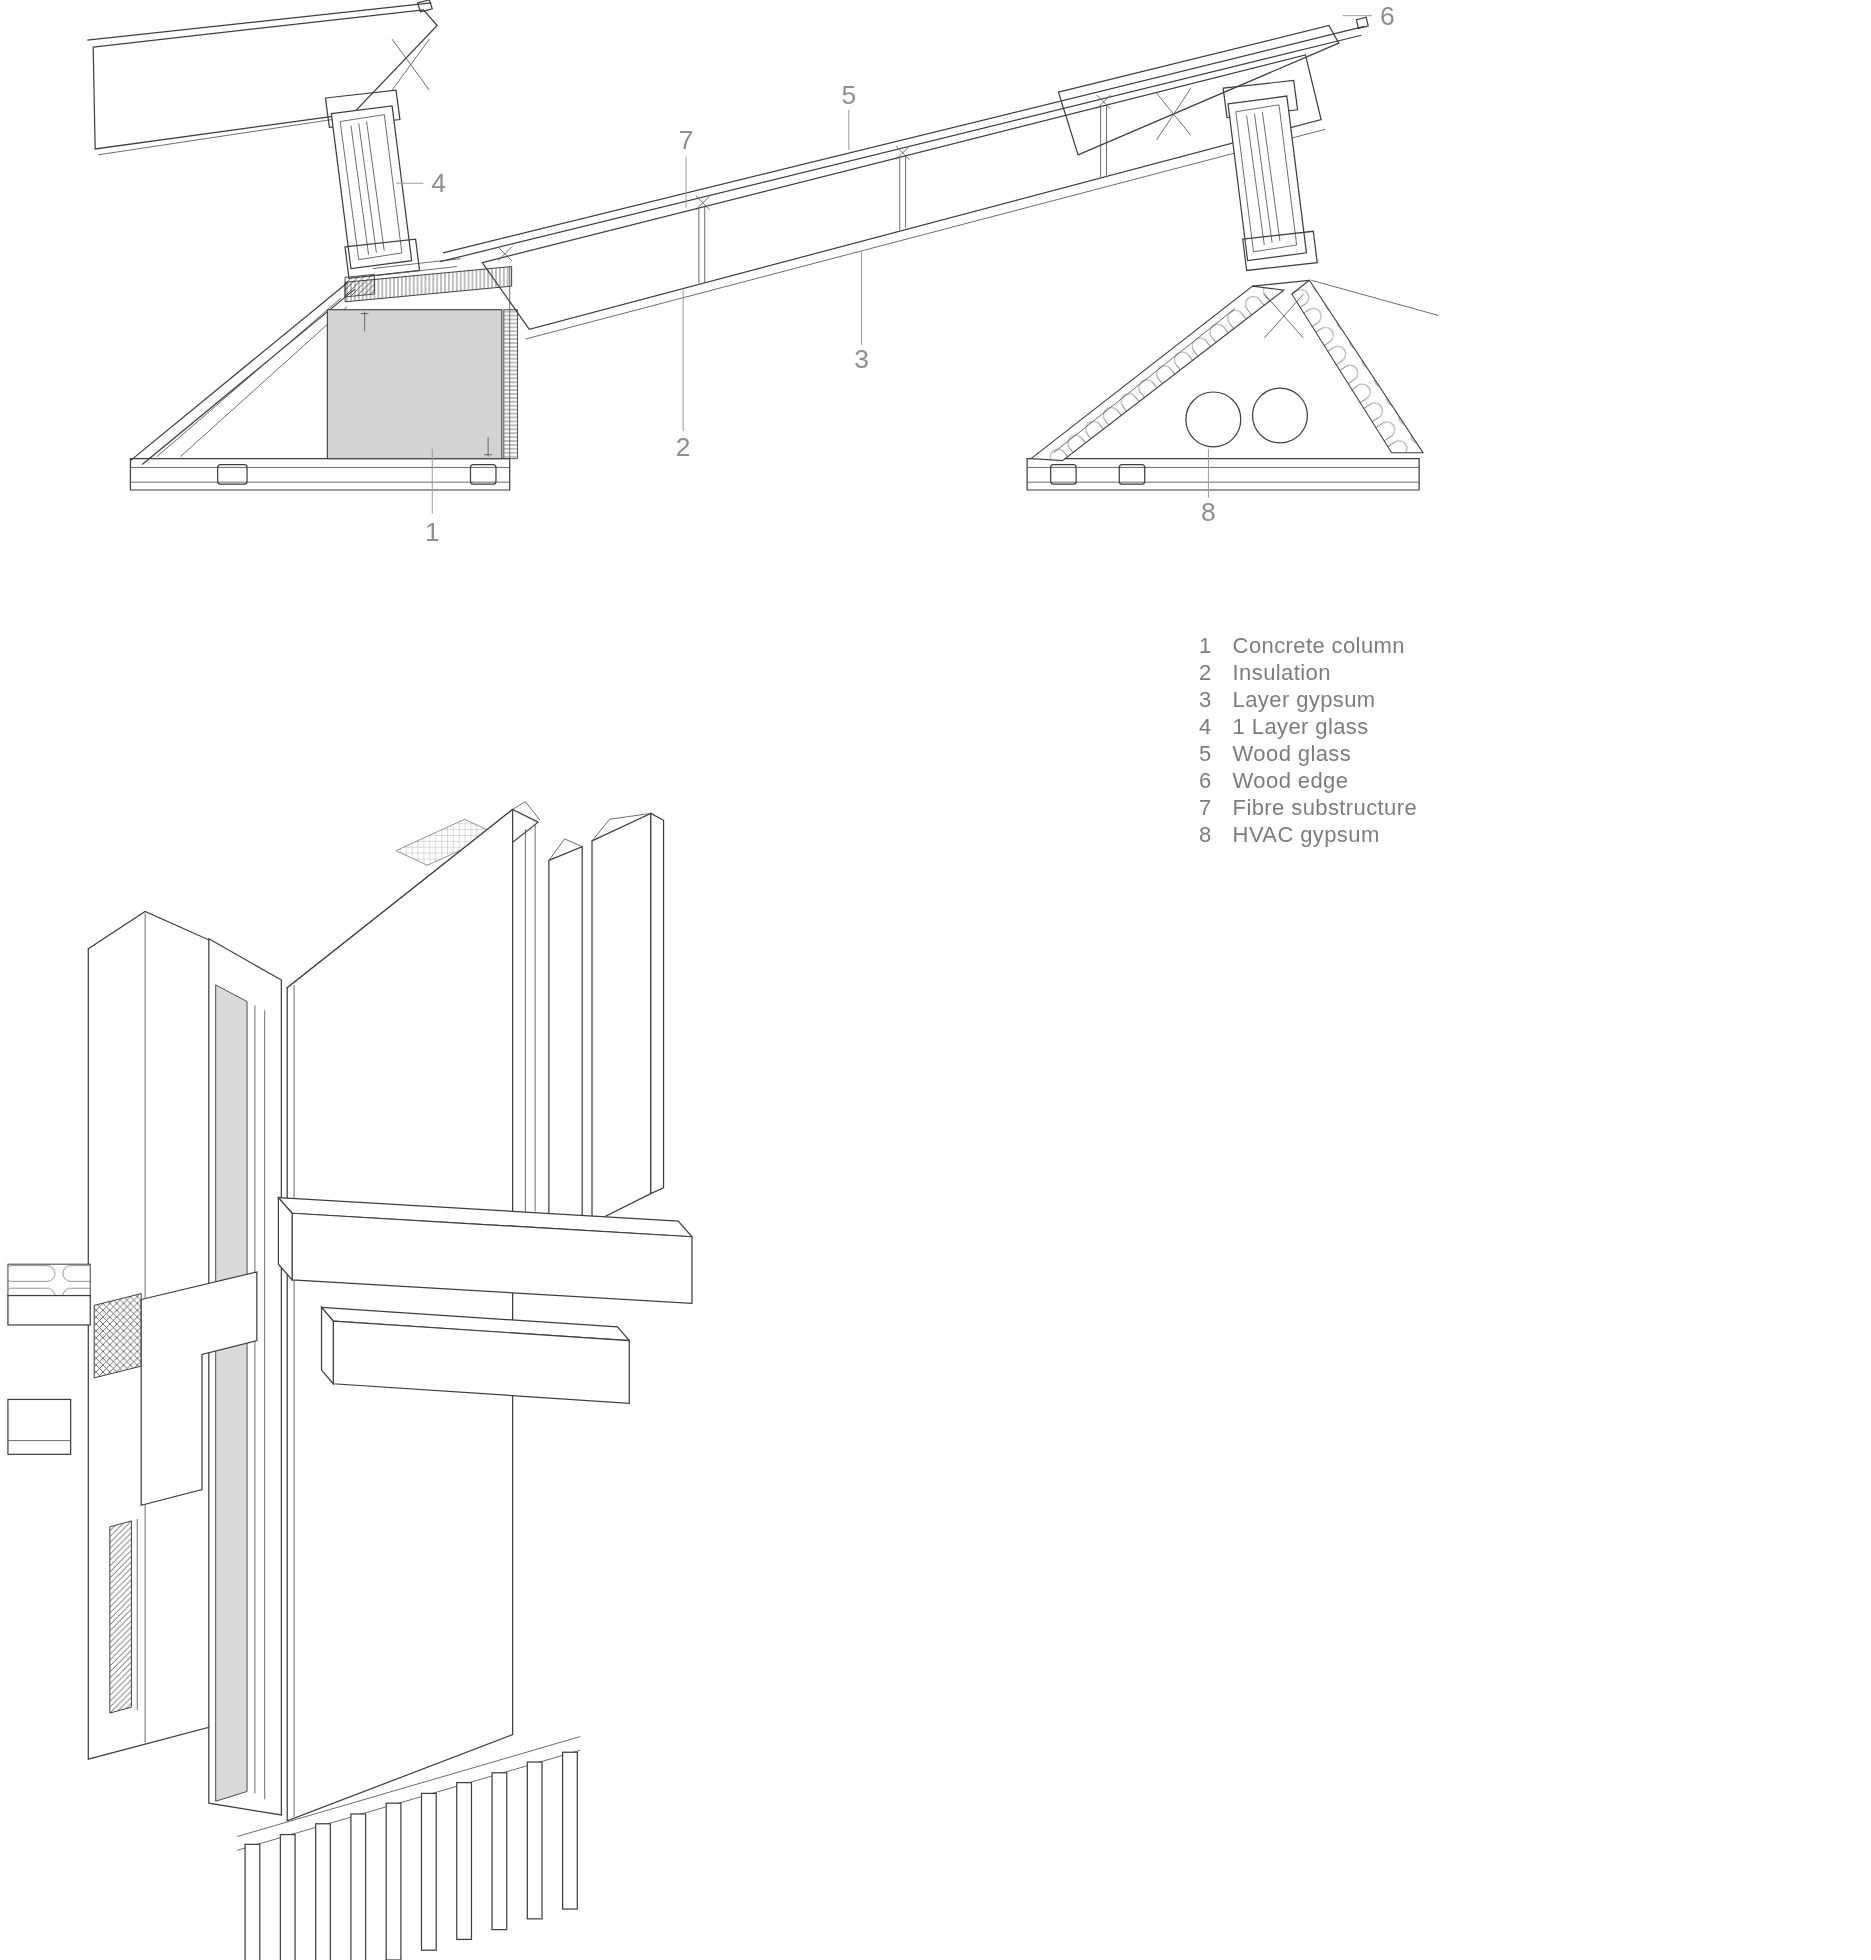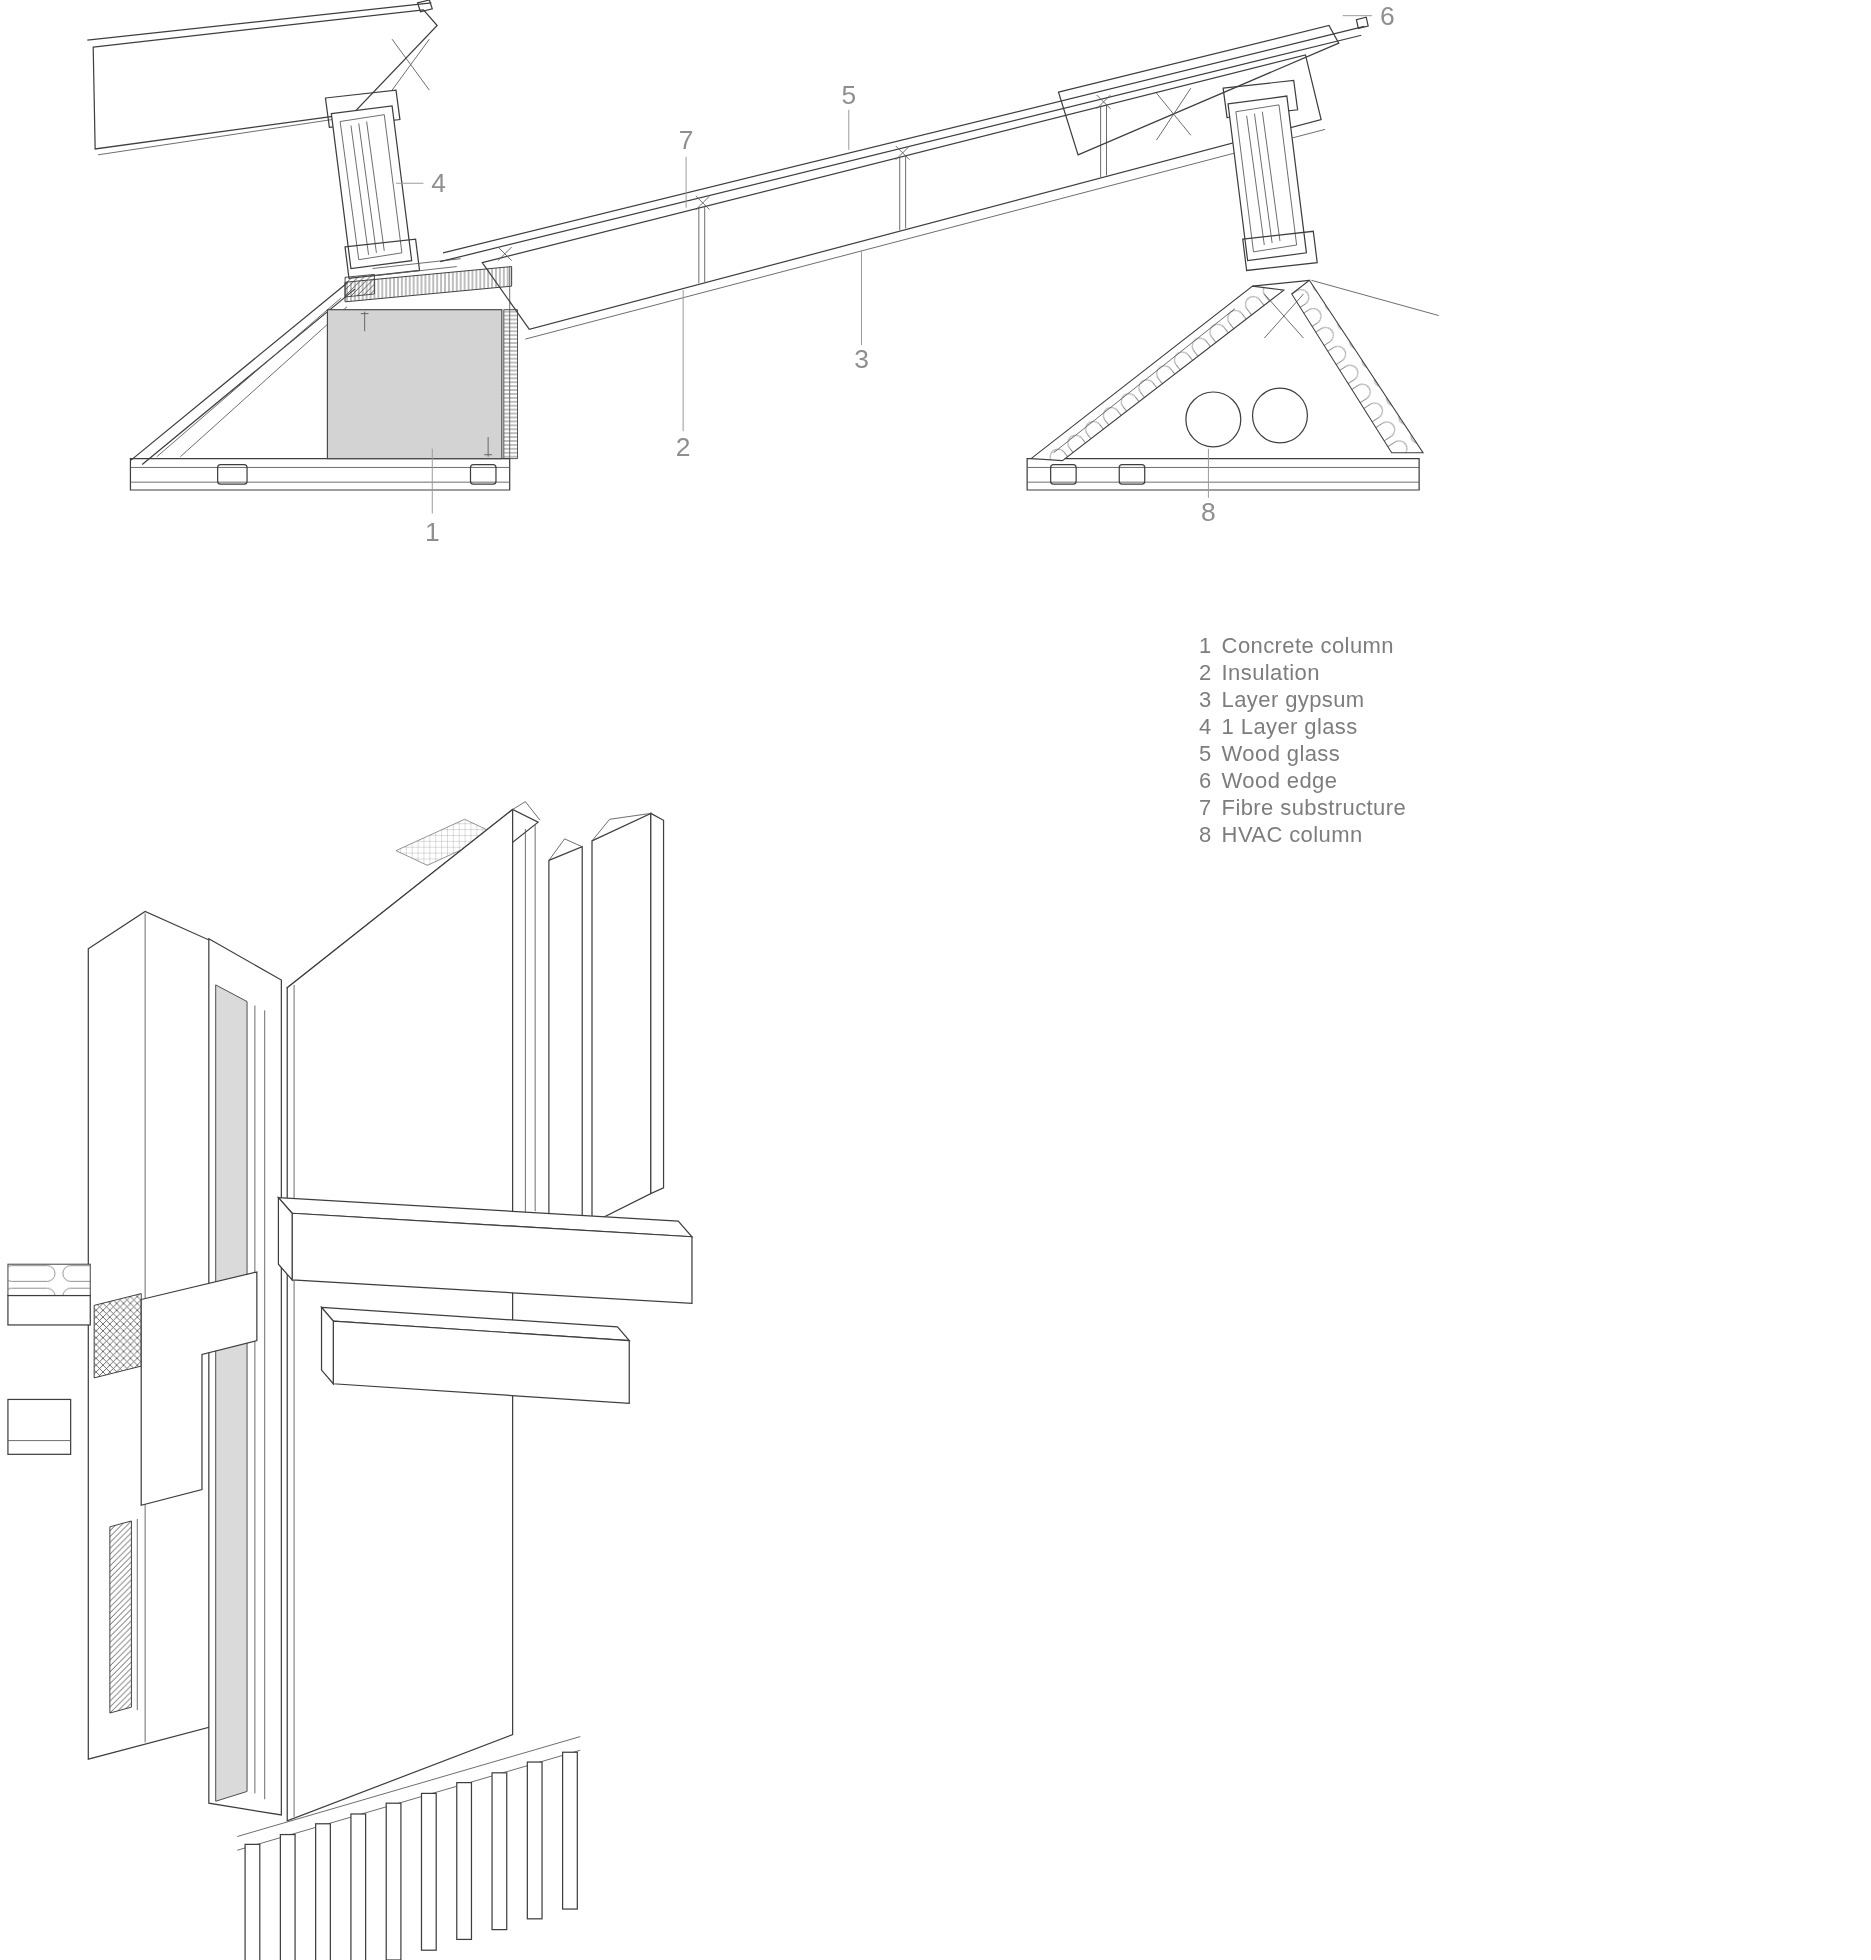--- a/index.html
+++ b/index.html
@@ -10,21 +10,21 @@
   .ln{stroke:#3e3e3e;stroke-width:1.25;fill:none;}
   .lnthin{stroke:#5a5a5a;stroke-width:0.9;fill:none;}
   .face{stroke:#3e3e3e;stroke-width:1.25;fill:#ffffff;}
   .callout-text{fill:#8f8f8f;font-size:27px;font-weight:300;}
   .leader{stroke:#9a9a9a;stroke-width:1;fill:none;}
   
   .legend{position:absolute;left:1194px;top:633px;color:#7d7d7d;font-size:22px;
           letter-spacing:0.4px;font-weight:300;}
   .legend-row{display:flex;align-items:baseline;height:27px;}
   .lnum{width:17.6px;text-align:right;flex:0 0 17.6px;}
-  .llabel{margin-left:10px;white-space:nowrap;}
+  .llabel{margin-left:21px;white-space:nowrap;}
 </style>
 </head>
 <body>
 
 <div class="canvas">
 
 <svg class="drawing" width="1871" height="1960" viewBox="0 0 1909 2000">
   <defs>
     <pattern id="batt" width="23" height="60" patternUnits="userSpaceOnUse" patternTransform="rotate(-15)">
       <rect width="23" height="60" fill="#ffffff"></rect>
@@ -235,18 +235,18 @@
   <div class="legend-row">
     <span class="lnum">6</span>
     <span class="llabel">Wood edge</span>
   </div>
   <div class="legend-row">
     <span class="lnum">7</span>
     <span class="llabel">Fibre substructure</span>
   </div>
   <div class="legend-row">
     <span class="lnum">8</span>
-    <span class="llabel">HVAC column</span>
+    <span class="llabel">HVAC gypsum</span>
   </div>
 </div>
 
 </div>
 
 
 </body></html>

